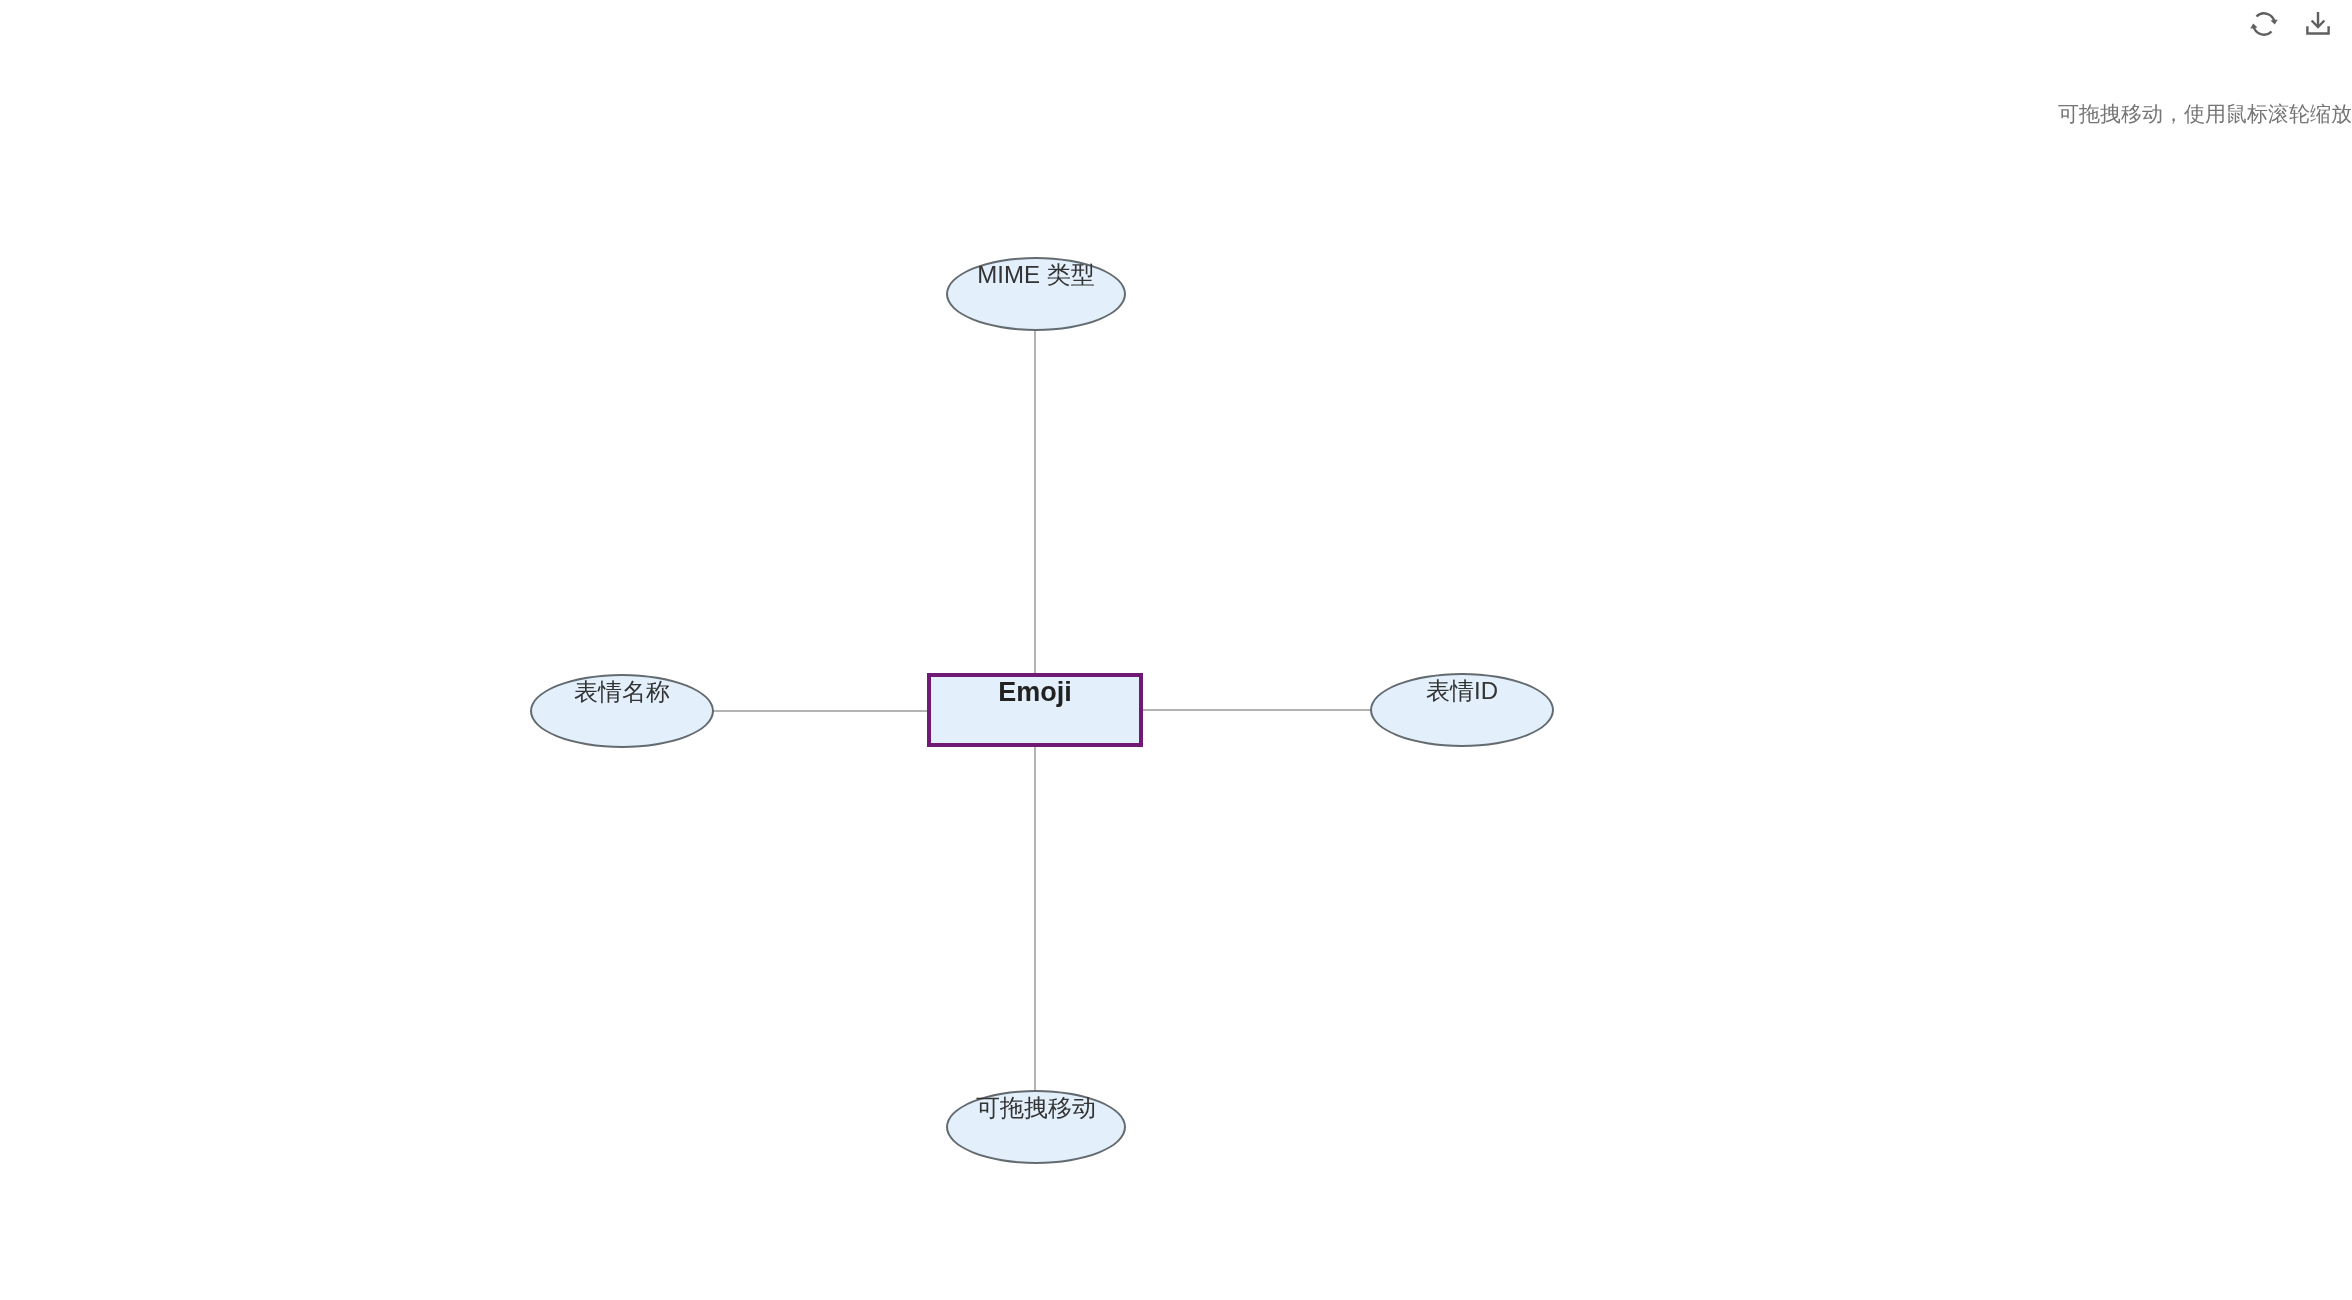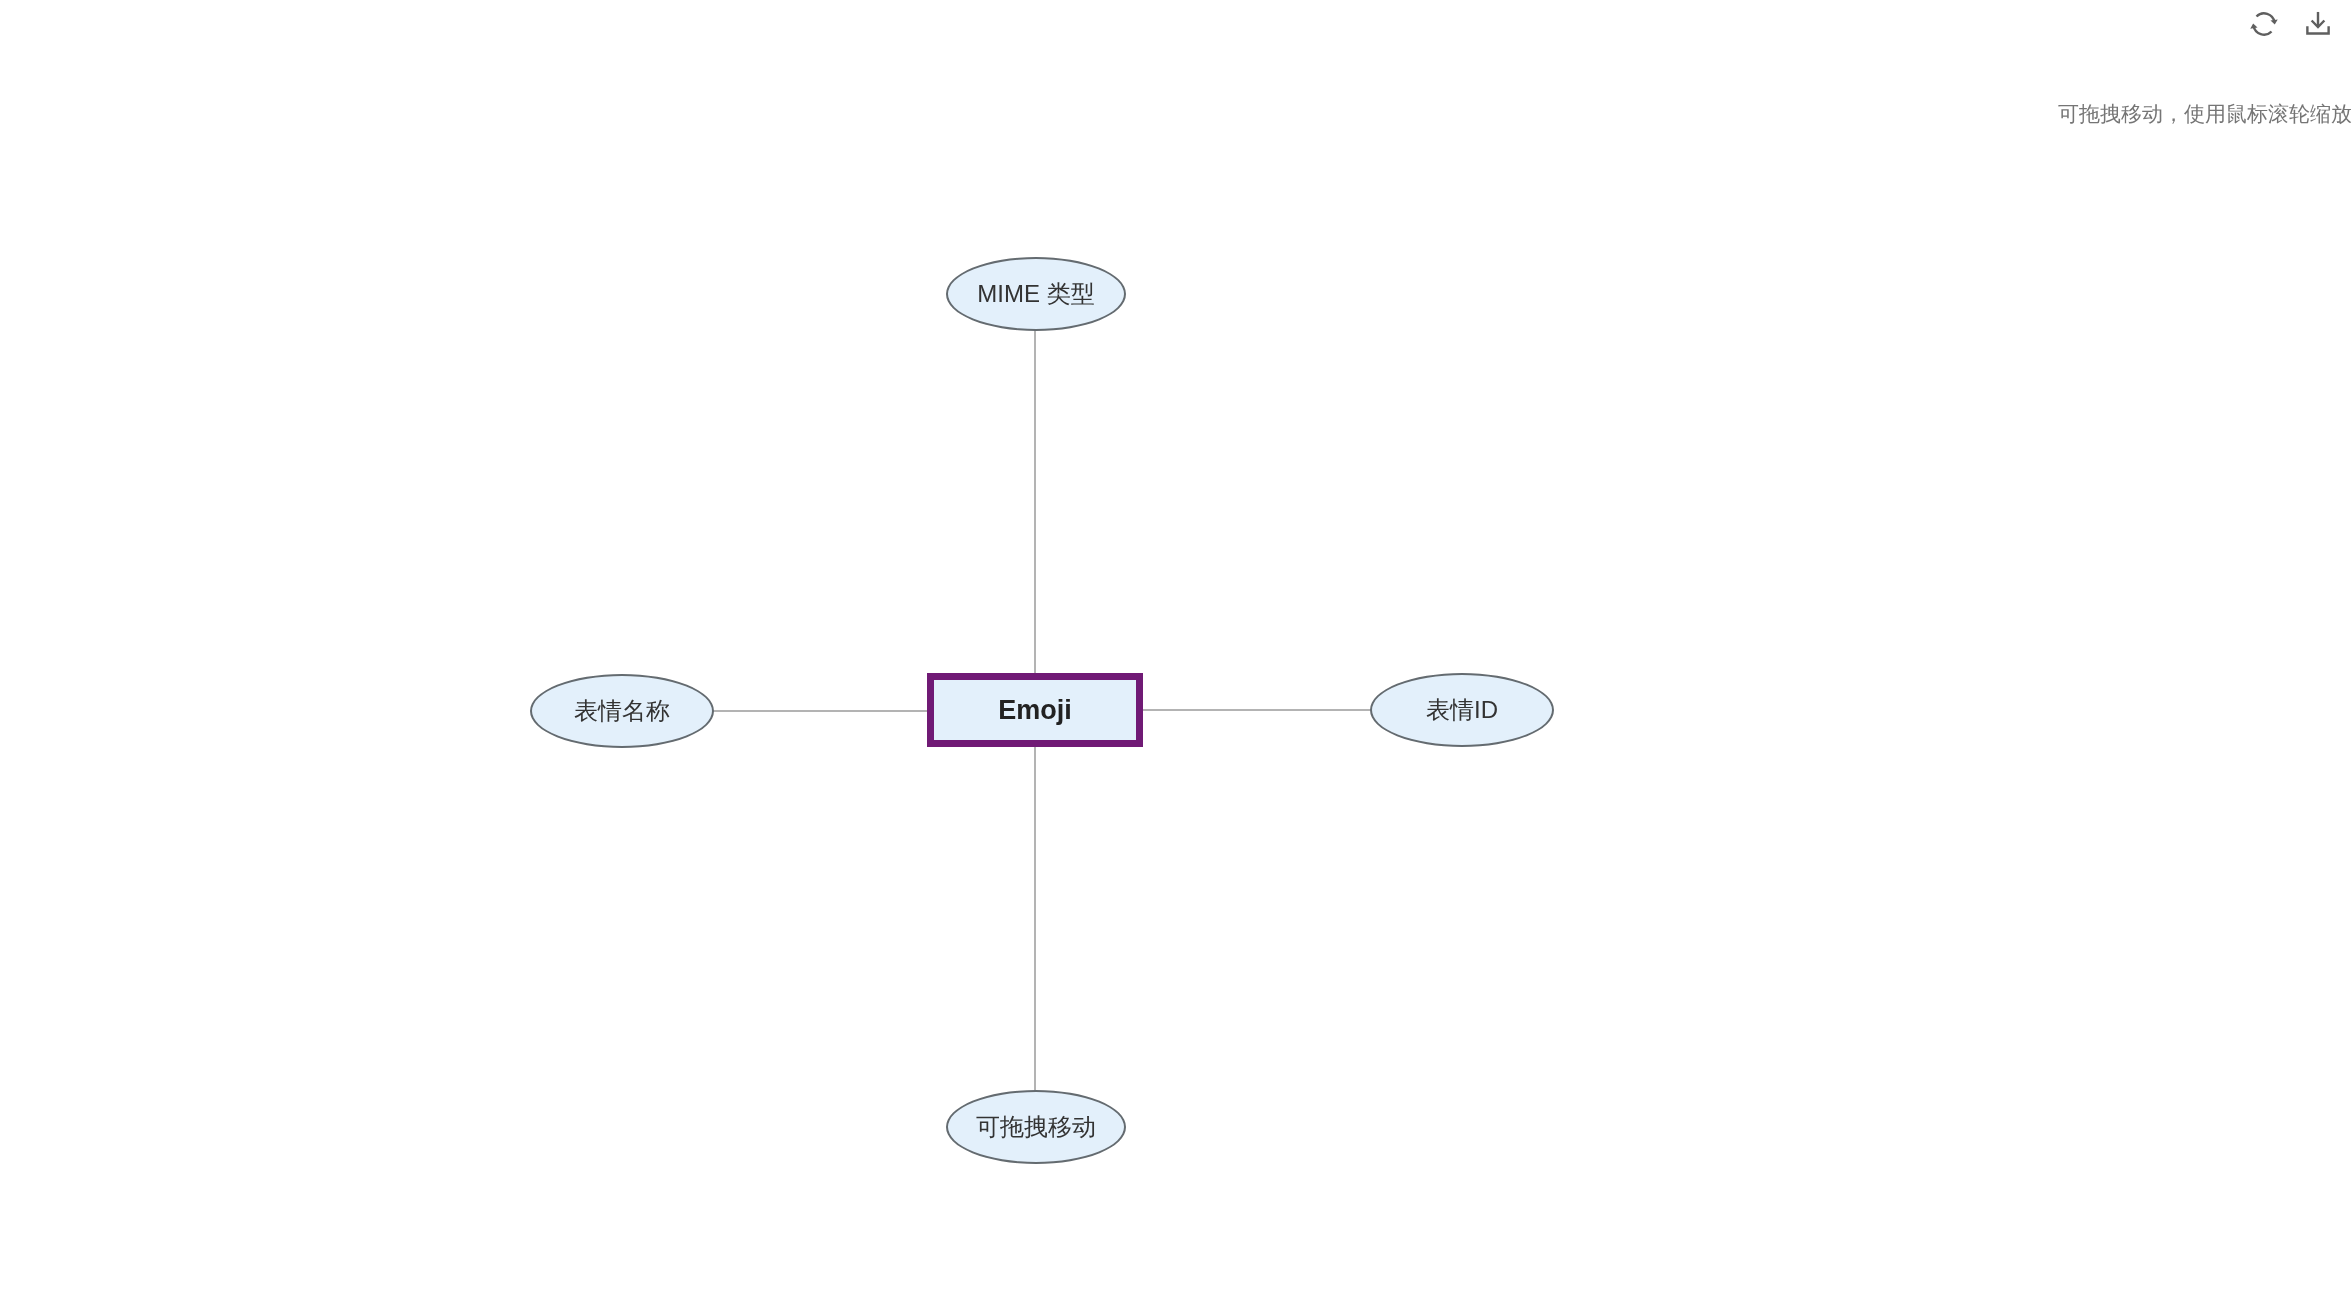--- a/index.html
+++ b/index.html
@@ -54,33 +54,32 @@
   .tool-btn svg { width: 34px; height: 34px; }
   .edge {
     position: absolute;
     background: #b3b3b3;
     z-index: 1;
   }
   .node {
     position: absolute;
     z-index: 2;
     display: flex;
-    align-items: center;
     justify-content: center;
     background: #e3f0fb;
     border: 2px solid #646b70;
     color: #333333;
     font-size: 24px;
     box-sizing: border-box;
     cursor: grab;
     white-space: nowrap;
   }
   .ellipse { border-radius: 50%; }
   .entity {
-    border: 7px solid #701a75;
+    border: 4px solid #701a75;
     font-weight: 700;
     font-size: 27px;
     color: #222222;
   }
   
   #edge-top    { left: 1034px; top: 294px;  width: 2px;   height: 382px; }
   #edge-bottom { left: 1034px; top: 710px;  width: 2px;   height: 418px; }
   #edge-left   { left: 622px;  top: 710px;  width: 414px; height: 2px;  }
   #edge-right  { left: 1034px; top: 709px;  width: 420px; height: 2px;  }
   

